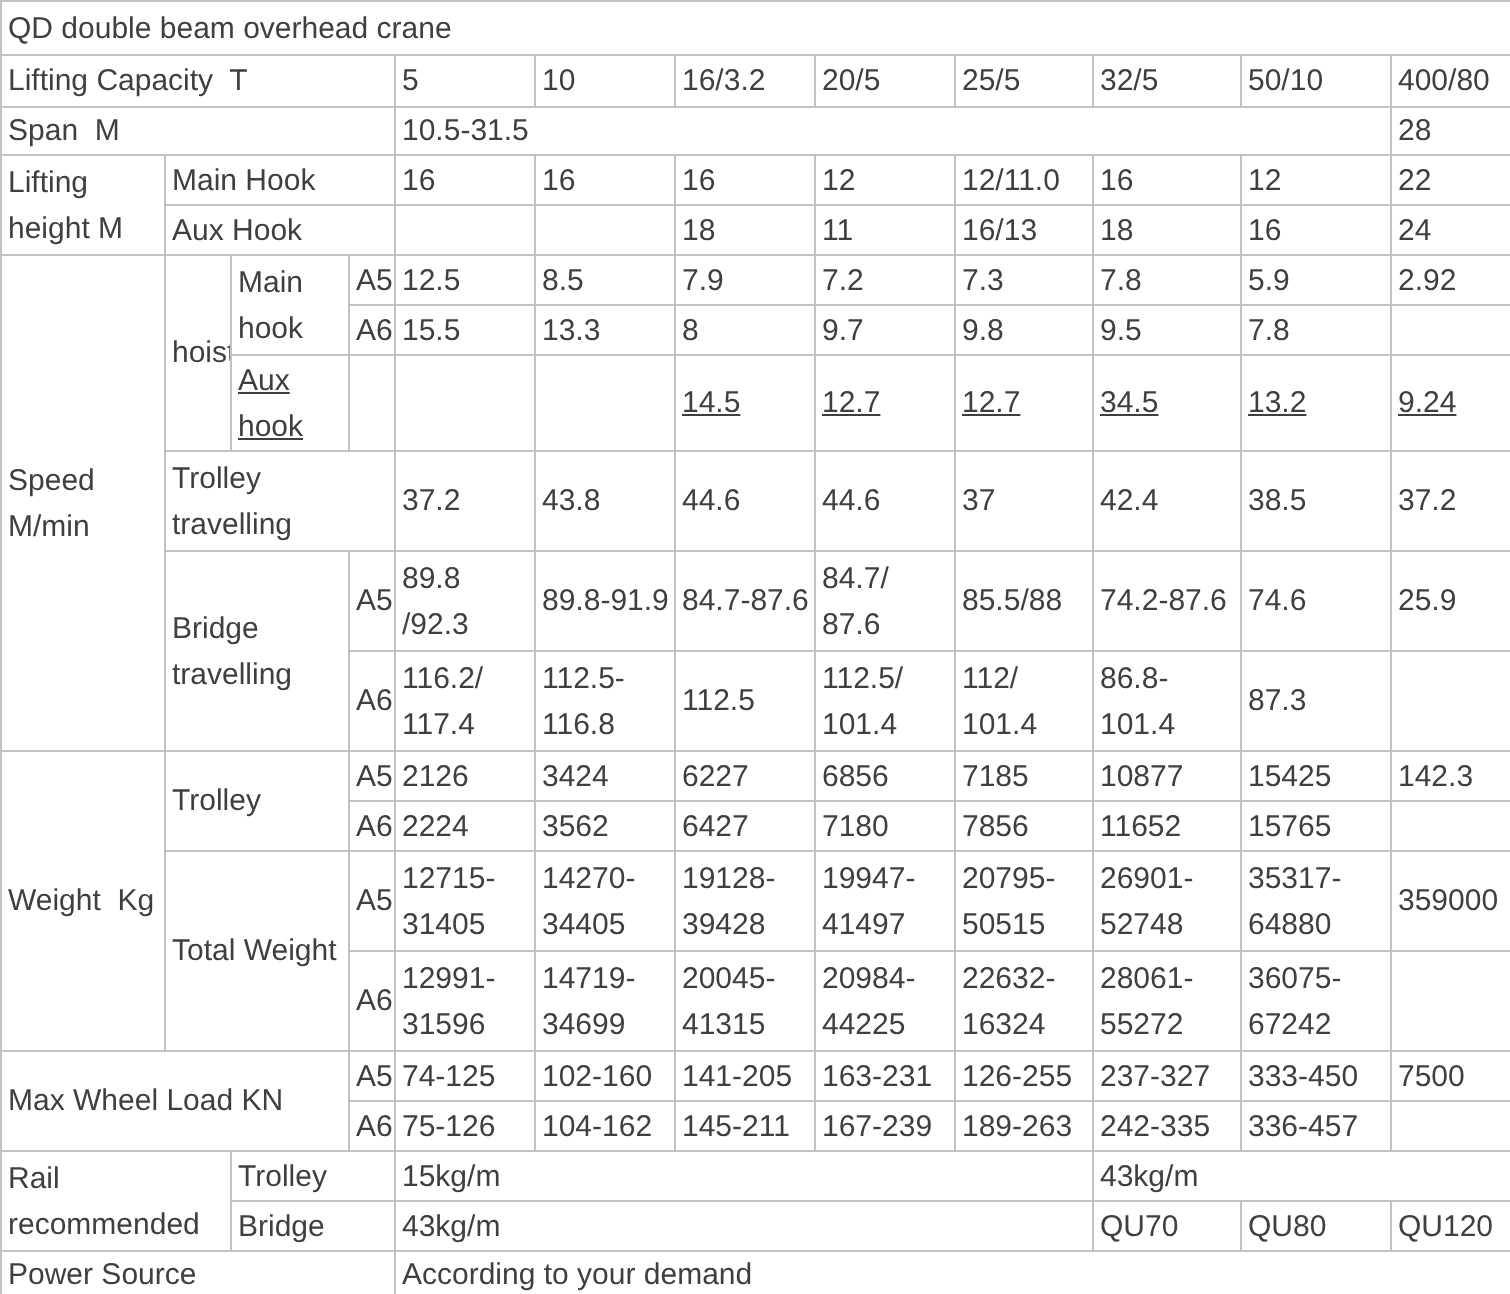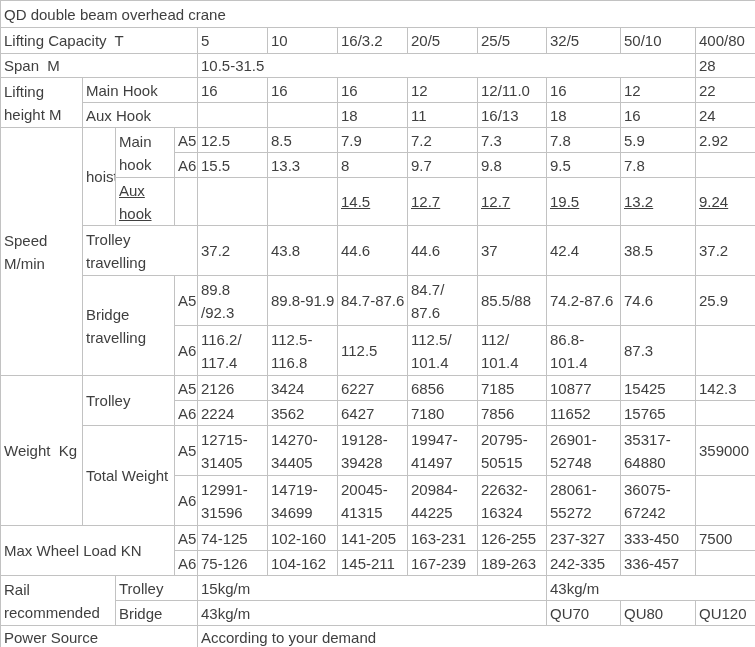--- a/index.html
+++ b/index.html
@@ -125,21 +125,21 @@
 
   <tr class="h48">
     <td>Aux
 hook</td>
     <td></td>
     <td></td>
     <td></td>
     <td>14.5</td>
     <td>12.7</td>
     <td>12.7</td>
-    <td>19.5</td>
+    <td>34.5</td>
     <td>13.2</td>
     <td>9.24</td>
   </tr>
 
   <tr class="h50">
     <td colspan="3">Trolley
 travelling</td>
     <td>37.2</td>
     <td>43.8</td>
     <td>44.6</td>

